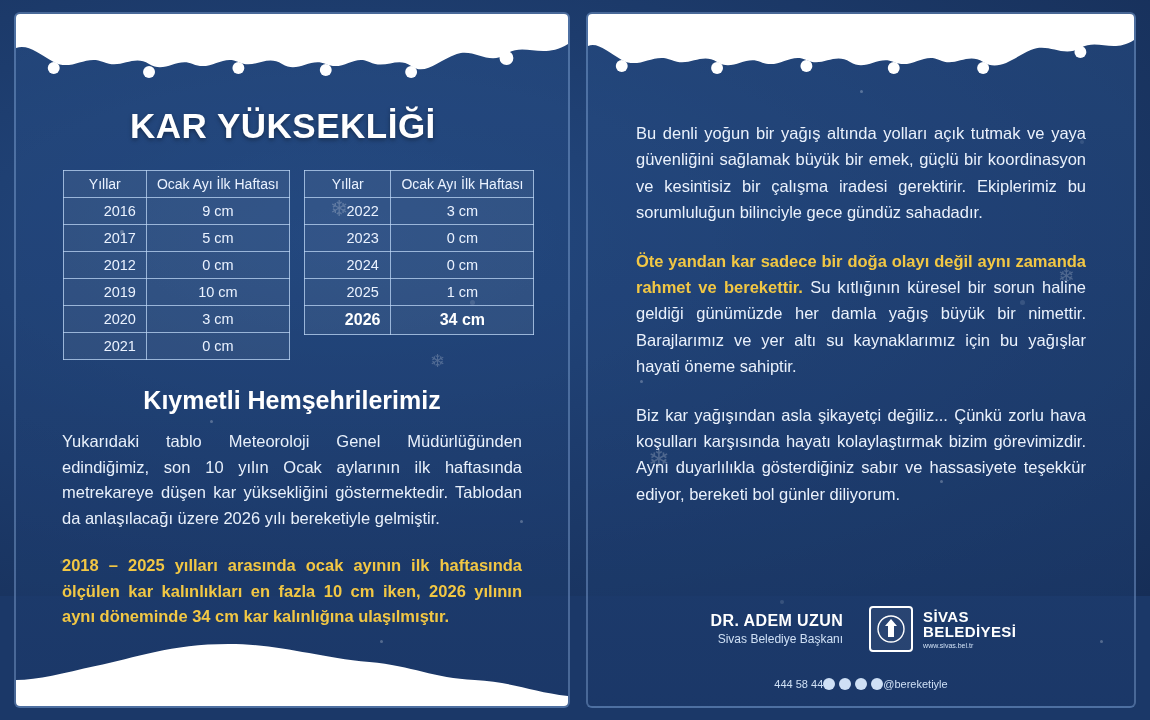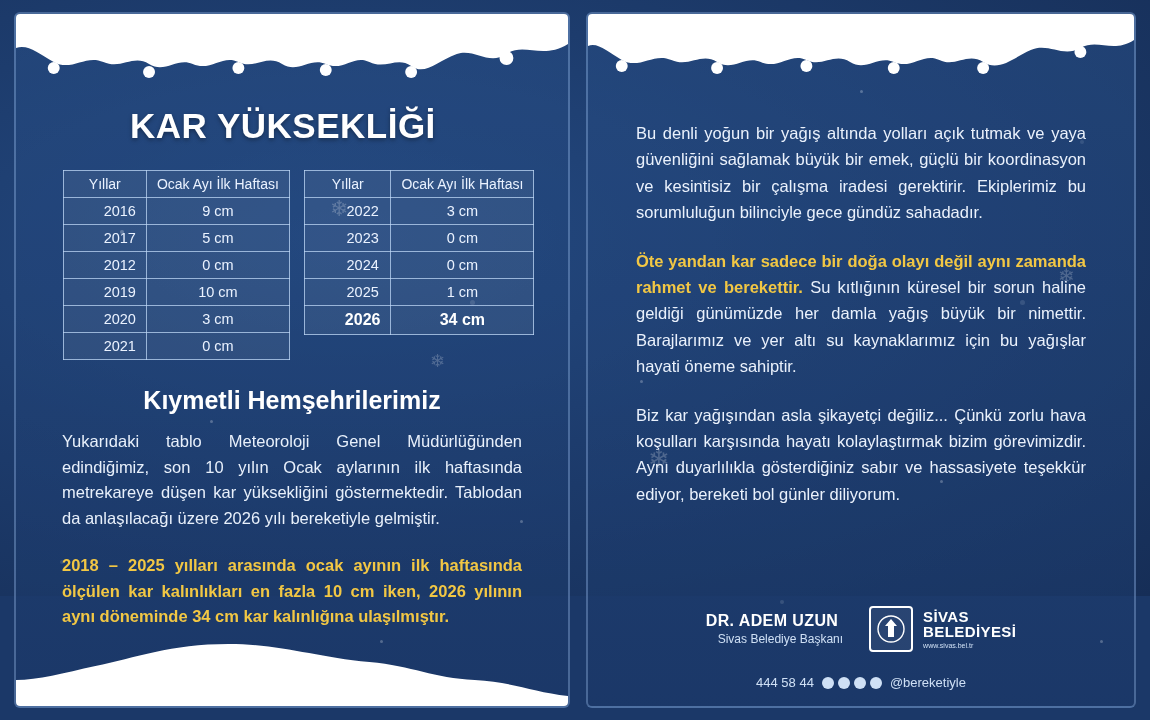--- a/index.html
+++ b/index.html
@@ -94,40 +94,40 @@
     text-align: justify;
     margin-bottom: 22px;
   }
   .rpara .hl { color:#f2c744; font-weight: bold; }
 
   
   .signature {
     position:absolute; left:0; right:0; bottom: 54px;
     display:flex; align-items:center; justify-content:center; gap: 26px;
   }
-  .sig-name { text-align:left; color:#ffffff; }
+  .sig-name { text-align:right; color:#ffffff; }
   .sig-name .n { font-size: 16px; font-weight:bold; letter-spacing:.4px; }
   .sig-name .r { font-size: 12px; color:#cfe0f5; margin-top:2px;margin-left:12px; }
   .logo-wrap { display:flex; align-items:center; gap:10px; }
   .logo-mark {
     width: 44px; height: 46px;
     border: 2px solid #ffffff; border-radius: 4px;
     display:flex; align-items:center; justify-content:center;
     color:#ffffff; font-size: 7px; text-align:center; line-height:1.1;
     background: rgba(255,255,255,.06);
   }
   .logo-text { color:#ffffff; line-height:1.05; }
   .logo-text .l1 { font-size: 15px; font-weight:bold; letter-spacing:.4px;}
   .logo-text .l2 { font-size: 15px; font-weight:bold; letter-spacing:.4px;}
   .logo-text .l3 { font-size: 7px; color:#cfe0f5; margin-top:2px; }
 
   .footer-bar {
     position:absolute; left:0; right:0; bottom: 16px;
-    display:flex; align-items:center; justify-content:center; gap: 8px;
-    color:#cfe0f5; font-size: 13px;
+    display:flex; align-items:center; justify-content:center; gap: 0;
+    color:#cfe0f5; font-size: 11px;
   }
   .fdot { width:12px; height:12px; border-radius:50%; background:#cfe0f5; display:inline-block; }
   .social { display:flex; gap:4px; }
 
   
   .flake { position:absolute; color: rgba(255,255,255,.22); pointer-events:none; }
 </style>
 </head>
 <body>
 

